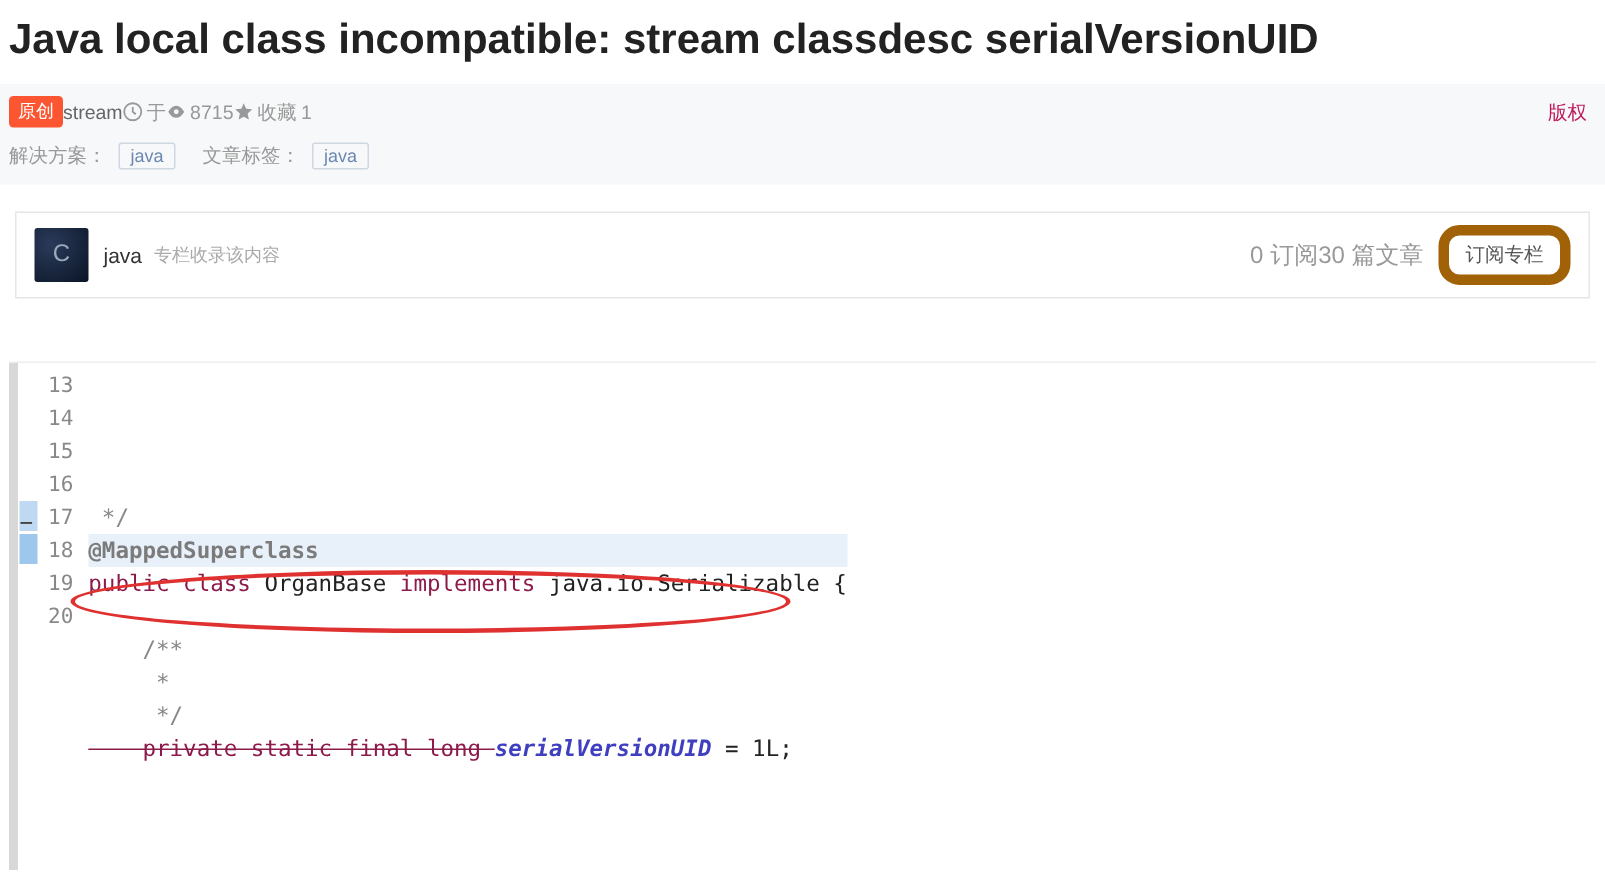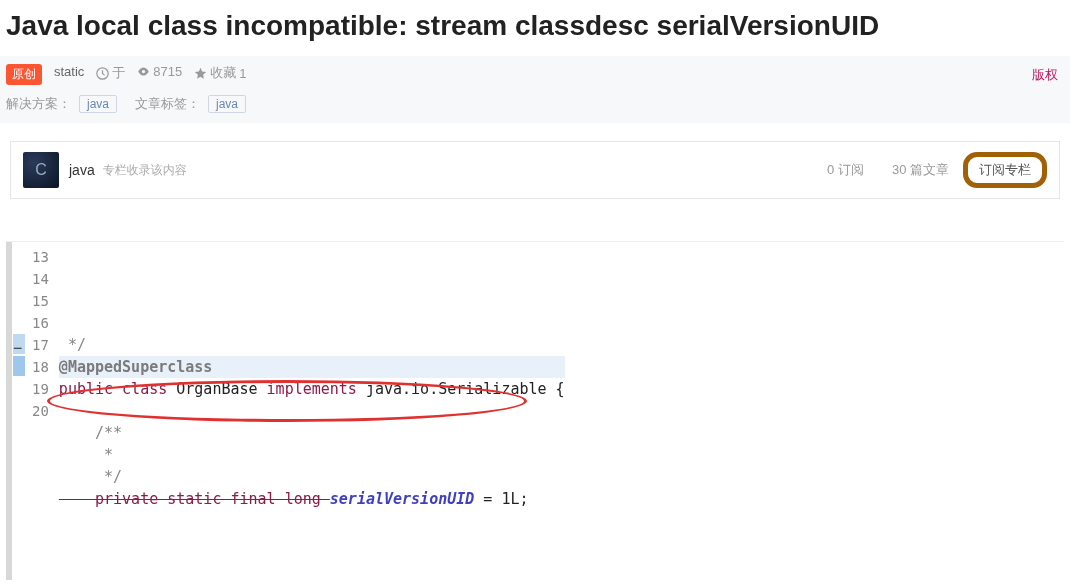--- a/index.html
+++ b/index.html
@@ -1,31 +1,31 @@
 <!DOCTYPE html>
 <html><head>
 <meta charset="utf-8">
 <style>
 * { margin: 0; padding: 0; box-sizing: border-box; }
 body { font-family: -apple-system, BlinkMacSystemFont, "Segoe UI", "PingFang SC", "Microsoft YaHei", sans-serif; background: #fff; color: #333; width: 1070px; }
 .title { font-size: 28px; font-weight: 700; color: #222; padding: 10px 6px 14px; }
 .meta-bar { background: #f7f8f9; padding: 8px 6px 10px; font-size: 13px; color: #888; position: relative; }
-.meta-row1 { display: flex; align-items: flex-start; gap: 12px; }
+.meta-row1 { display: flex; align-items: center; }
 .badge-original { background: #fc5531; color: #fff; font-size: 12px; padding: 2px 6px; border-radius: 3px; }
 .author { color: #666; font-size: 13px; }
 .meta-icon { display: inline-flex; align-items: center; gap: 3px; color: #999; font-size: 13px; }
 .copyright { position: absolute; right: 12px; top: 10px; color: #be185d; font-size: 13px; }
 .meta-row2 { display: flex; align-items: center; gap: 8px; margin-top: 10px; color: #999; }
 .tag-box { border: 1px solid #cfd8e2; color: #6b88b0; font-size: 12px; padding: 1px 7px; border-radius: 2px; }
 .column-card { display: flex; align-items: center; border: 1px solid #e6e6e6; margin: 18px 10px 0; padding: 10px 12px; position: relative; }
 .col-thumb { width: 36px; height: 36px; background: radial-gradient(circle at 30% 30%, #2a3a5a, #0a1525); margin-right: 10px; border-radius: 2px; display: flex; align-items: center; justify-content: center; color: #9ab; font-size: 16px; }
 .col-name { font-size: 14px; color: #333; margin-right: 8px; }
 .col-desc { font-size: 12px; color: #aaa; }
-.col-stats { position: absolute; right: 110px; font-size: 13px; color: #999; display: flex; gap: 28px; text-align: center; }
-.sub-btn { position: absolute; right: 12px; border: 5px solid #a16207; background: #fff; padding: 4px 11px; font-size: 13px; color: #555; border-radius: 14px; cursor: pointer; }
+.col-stats { position: absolute; right: 110px; font-size: 16px; color: #999; display: flex; gap: 0; text-align: center; }
+.sub-btn { position: absolute; right: 12px; border: 7px solid #a16207; background: #fff; padding: 4px 11px; font-size: 13px; color: #555; border-radius: 14px; cursor: pointer; }
 .content { padding: 36px 6px 0; font-size: 15px; color: #444; line-height: 1.9; }
 .content p { margin-bottom: 6px; }
 .red-link { color: #d9534f; }
 .search-icon { display: inline-block; width: 10px; height: 10px; border: 1.4px solid #d9534f; border-radius: 50%; position: relative; vertical-align: 1px; margin-left: 1px; }
 .search-icon::after { content: ''; position: absolute; width: 5px; height: 1.6px; background: #d9534f; transform: rotate(45deg); right: -4px; bottom: -1px; }
 .code-block { margin-top: 6px; display: flex; font-family: Consolas, Menlo, monospace; font-size: 15px; position: relative; border-top: 1px solid #eee; }
 .gutter-bar { width: 6px; background: linear-gradient(#d8d8d8, #d8d8d8); }
 .gutter-marks { width: 14px; position: relative; }
 .mark { position: absolute; left: 1px; width: 12px; height: 20px; background: #bfd9f2; }
 .line-nums { padding: 4px 10px 4px 6px; text-align: right; color: #888; font-size: 14px; line-height: 22px; }
@@ -41,21 +41,21 @@
 svg.ic { width: 13px; height: 13px; fill: #999; }
 </style>
 </head>
 <body>
 
 <h1 class="title">Java local class incompatible: stream classdesc serialVersionUID</h1>
 
 <div class="meta-bar">
   <div class="meta-row1">
     <span class="badge-original">原创</span>
-    <a class="author">static</a>
+    <a class="author">stream</a>
     <span class="meta-icon">
       <svg class="ic" viewBox="0 0 16 16">
           <circle cx="8" cy="8" r="7" fill="none" stroke="#999" stroke-width="1.5"></circle>
           <path d="M8 4v4l2.5 2" stroke="#999" stroke-width="1.5" fill="none"></path>
         </svg>
       <span>于 </span>
     </span>
     <span class="meta-icon">
       <svg class="ic" viewBox="0 0 16 16">
           <path d="M8 3C4 3 1.5 8 1.5 8S4 13 8 13s6.5-5 6.5-5S12 3 8 3zm0 7a2 2 0 110-4 2 2 0 010 4z"></path>

